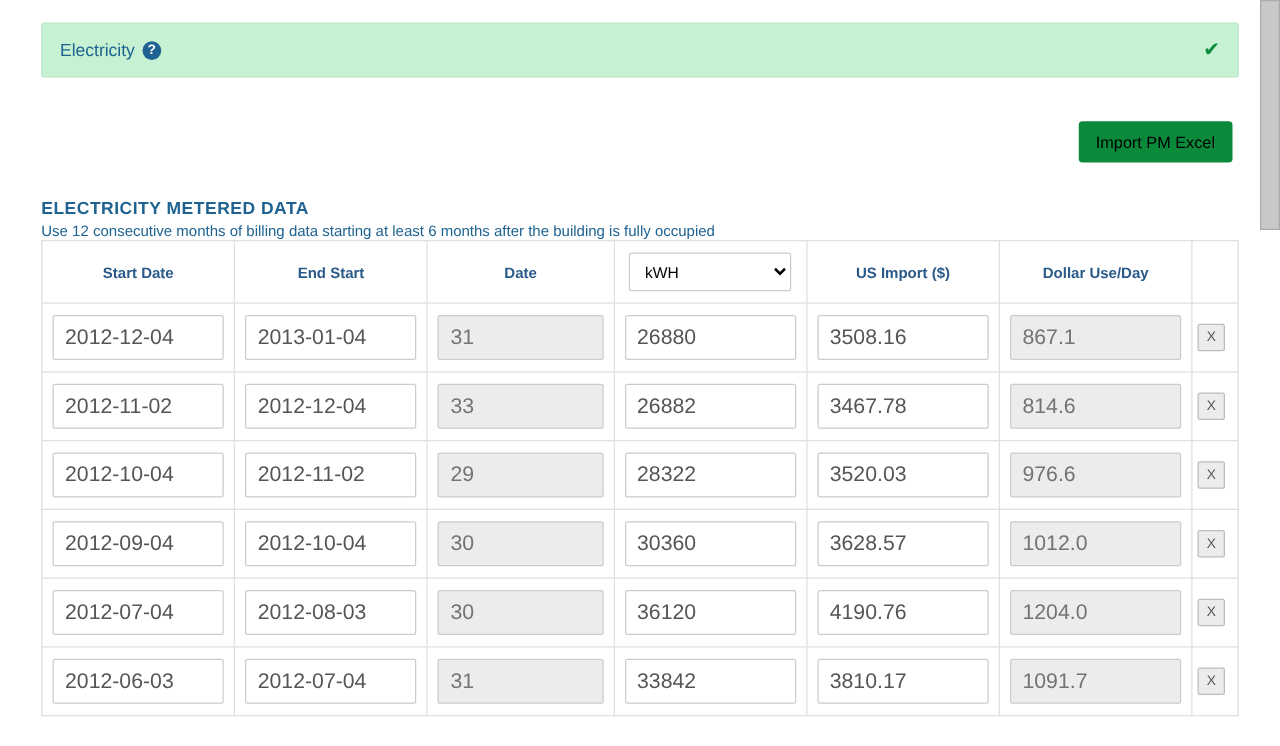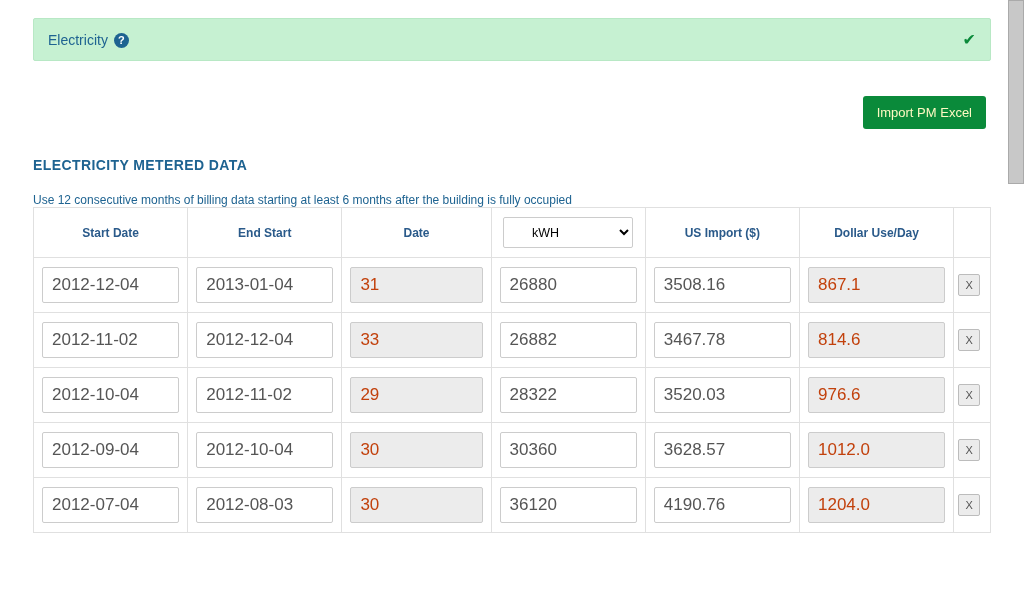--- a/index.html
+++ b/index.html
@@ -22,21 +22,21 @@
       display: flex;
       align-items: center;
       justify-content: space-between;
       border-radius: 2px;
       margin-bottom: 35px;
     }
     .panel-title {
       color: #1e6391;
       font-size: 14px;
       display: flex;
-      align-items: flex-end;
+      align-items: center;
       gap: 6px;
     }
     .help-icon {
       width: 15px;
       height: 15px;
       border-radius: 50%;
       background: #1e6391;
       color: #fff;
       display: inline-flex;
       align-items: center;
@@ -49,33 +49,33 @@
       font-size: 16px;
     }
     .action-row {
       display: flex;
       justify-content: flex-end;
       margin-bottom: 28px;
       padding-right: 5px;
     }
     .btn-import {
       background: #0a8a3a;
-      color: #fef9c3;
+      color: #000000;
       border: none;
       padding: 9px 14px;
       font-size: 13px;
       border-radius: 3px;
       cursor: pointer;
     }
     .section-title {
       color: #1e6391;
       font-size: 14px;
       font-weight: 600;
       letter-spacing: 0.4px;
-      margin-bottom: 20px;
+      margin-bottom: 4px;
     }
     .section-desc {
       color: #1e6391;
       font-size: 12px;
       margin-bottom: 0;
     }
     table {
       width: 100%;
       border-collapse: collapse;
       table-layout: fixed;
@@ -109,25 +109,25 @@
       width: 100%;
       padding: 7px 9px;
       border: 1px solid #ccc;
       font-size: 17px;
       color: #555;
       background: #fff;
       border-radius: 2px;
     }
     .cell-input.readonly {
       background: #ececec;
-      color: #c2410c;
+      color: #737373;
     }
     .unit-select {
       width: 95%;
-      padding: 6px 24px;
+      padding: 6px 8px;
       border: 1px solid #ccc;
       font-size: 12.5px;
       background: #fff;
       border-radius: 2px;
       height: 31px;
     }
     .th-inner {
       display: flex;
       flex-direction: column;
       align-items: center;
@@ -247,17 +247,28 @@
           <td class="col-date"><input class="cell-input" value="2012-07-04" style=""></td>
           <td class="col-date"><input class="cell-input" value="2012-08-03" style=""></td>
           <td class="col-days"><input class="cell-input readonly" readonly="" value="30" style=""></td>
           <td class="col-unit"><input class="cell-input" value="36120" style=""></td>
           <td class="col-dollar"><input class="cell-input" value="4190.76" style=""></td>
           <td class="col-energy"><input class="cell-input readonly" readonly="" value="1204.0" style=""></td>
           <td class="del-cell col-del">
             <button class="del-btn">X</button>
           </td>
         </tr>
+        <tr>
+          <td class="col-date"><input class="cell-input" value="2012-06-03" style=""></td>
+          <td class="col-date"><input class="cell-input" value="2012-07-04" style=""></td>
+          <td class="col-days"><input class="cell-input readonly" readonly="" value="31" style=""></td>
+          <td class="col-unit"><input class="cell-input" value="33842" style=""></td>
+          <td class="col-dollar"><input class="cell-input" value="3810.17" style=""></td>
+          <td class="col-energy"><input class="cell-input readonly" readonly="" value="1091.7" style=""></td>
+          <td class="del-cell col-del">
+            <button class="del-btn">X</button>
+          </td>
+        </tr>
       </tbody>
   </table>
 </div>
 
 <div class="scroll-thumb"></div>
 
 </body></html>

